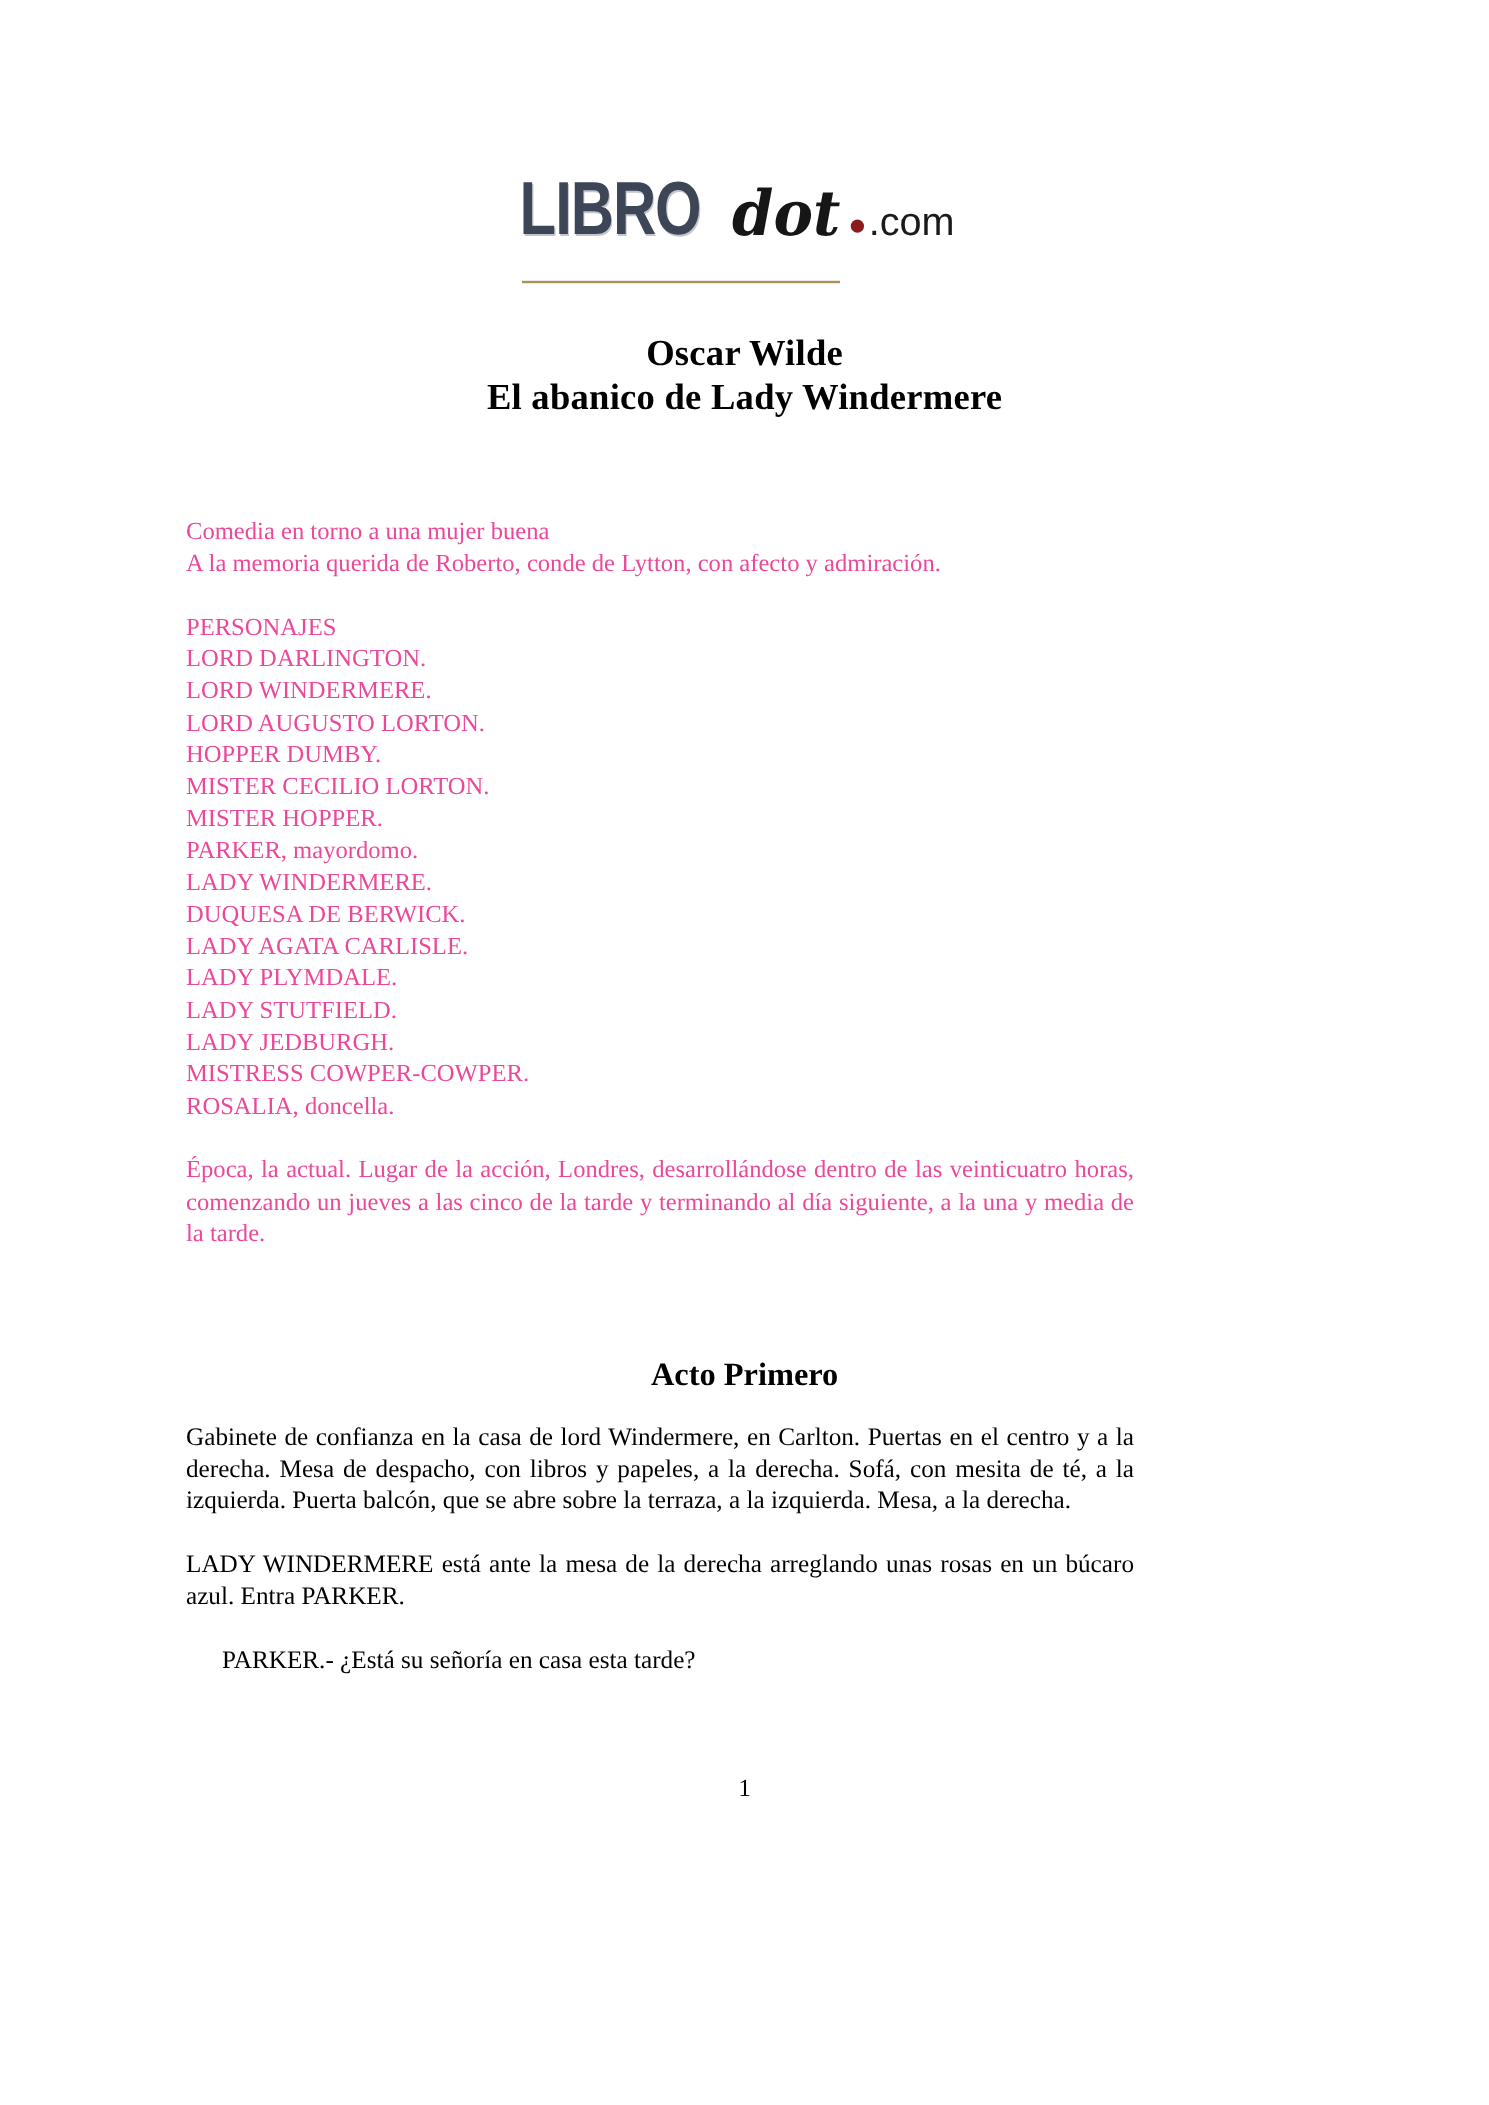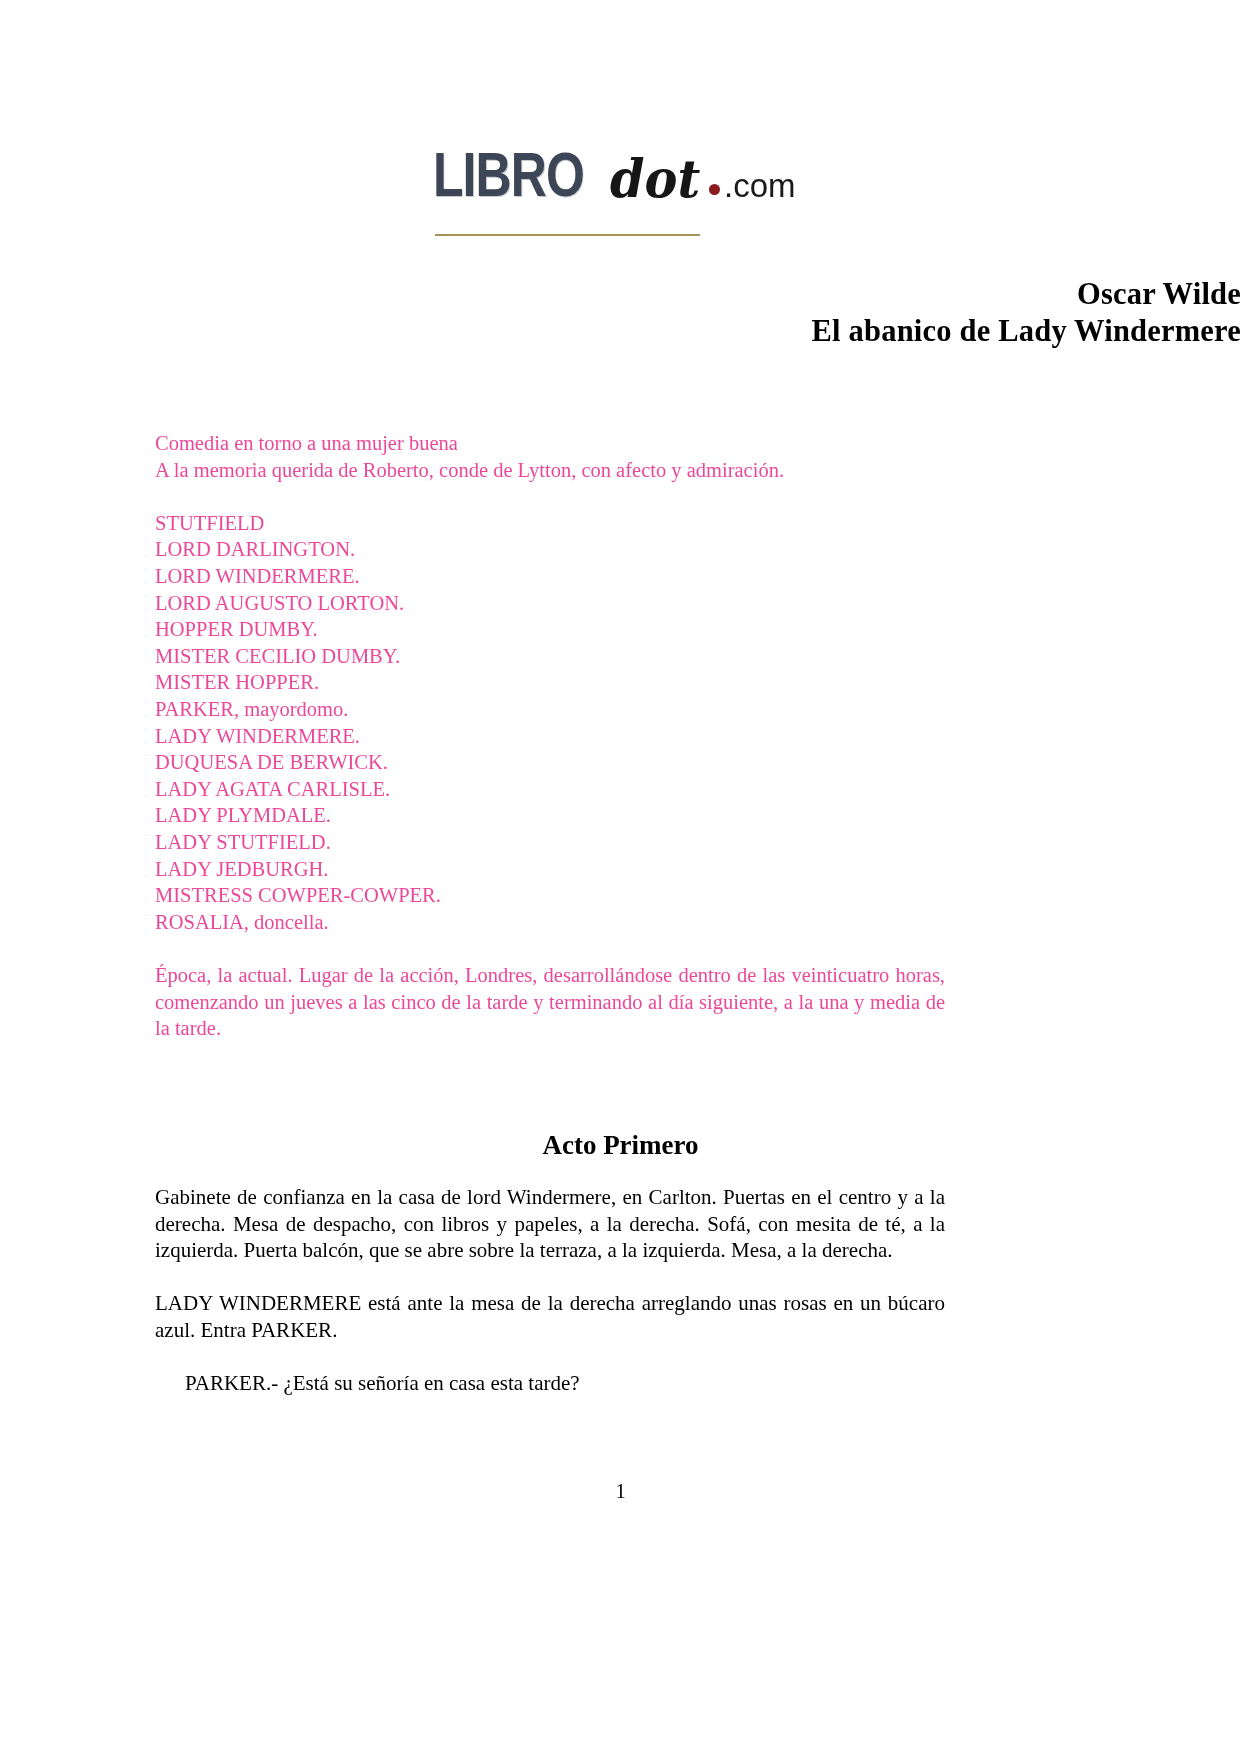--- a/index.html
+++ b/index.html
@@ -88,21 +88,21 @@
     height: 2px;
     background: #a9915a;
   }
 
   
   .title-block {
     position: absolute;
     left: 0;
     top: 276px;
     width: 1241px;
-    text-align: right;
+    text-align: center;
   }
   .title-line {
     font-family: "Liberation Serif", "DejaVu Serif", serif;
     font-weight: 700;
     font-size: 30.5px;
     line-height: 37px;
     color: #000;
     letter-spacing: 0.2px;
   }
 
@@ -189,27 +189,27 @@
     <div class="title-line">Oscar Wilde</div>
     <div class="title-line">El abanico de Lady Windermere</div>
   </div>
 
   <div class="content">
     <p class="para">Comedia en torno a una mujer buena</p>
     <p class="para">A la memoria querida de Roberto, conde de Lytton, con afecto y admiración.</p>
 
     <div class="gap-sm"></div>
 
-    <p class="para">STUTFIELD</p>
+    <p class="para">PERSONAJES</p>
     <ul class="cast-list">
       <li>LORD DARLINGTON.</li>
       <li>LORD WINDERMERE.</li>
       <li>LORD AUGUSTO LORTON.</li>
       <li>HOPPER DUMBY.</li>
-      <li>MISTER CECILIO DUMBY.</li>
+      <li>MISTER CECILIO LORTON.</li>
       <li>MISTER HOPPER.</li>
       <li>PARKER, mayordomo.</li>
       <li>LADY WINDERMERE.</li>
       <li>DUQUESA DE BERWICK.</li>
       <li>LADY AGATA CARLISLE.</li>
       <li>LADY PLYMDALE.</li>
       <li>LADY STUTFIELD.</li>
       <li>LADY JEDBURGH.</li>
       <li>MISTRESS COWPER-COWPER.</li>
       <li>ROSALIA, doncella.</li>

